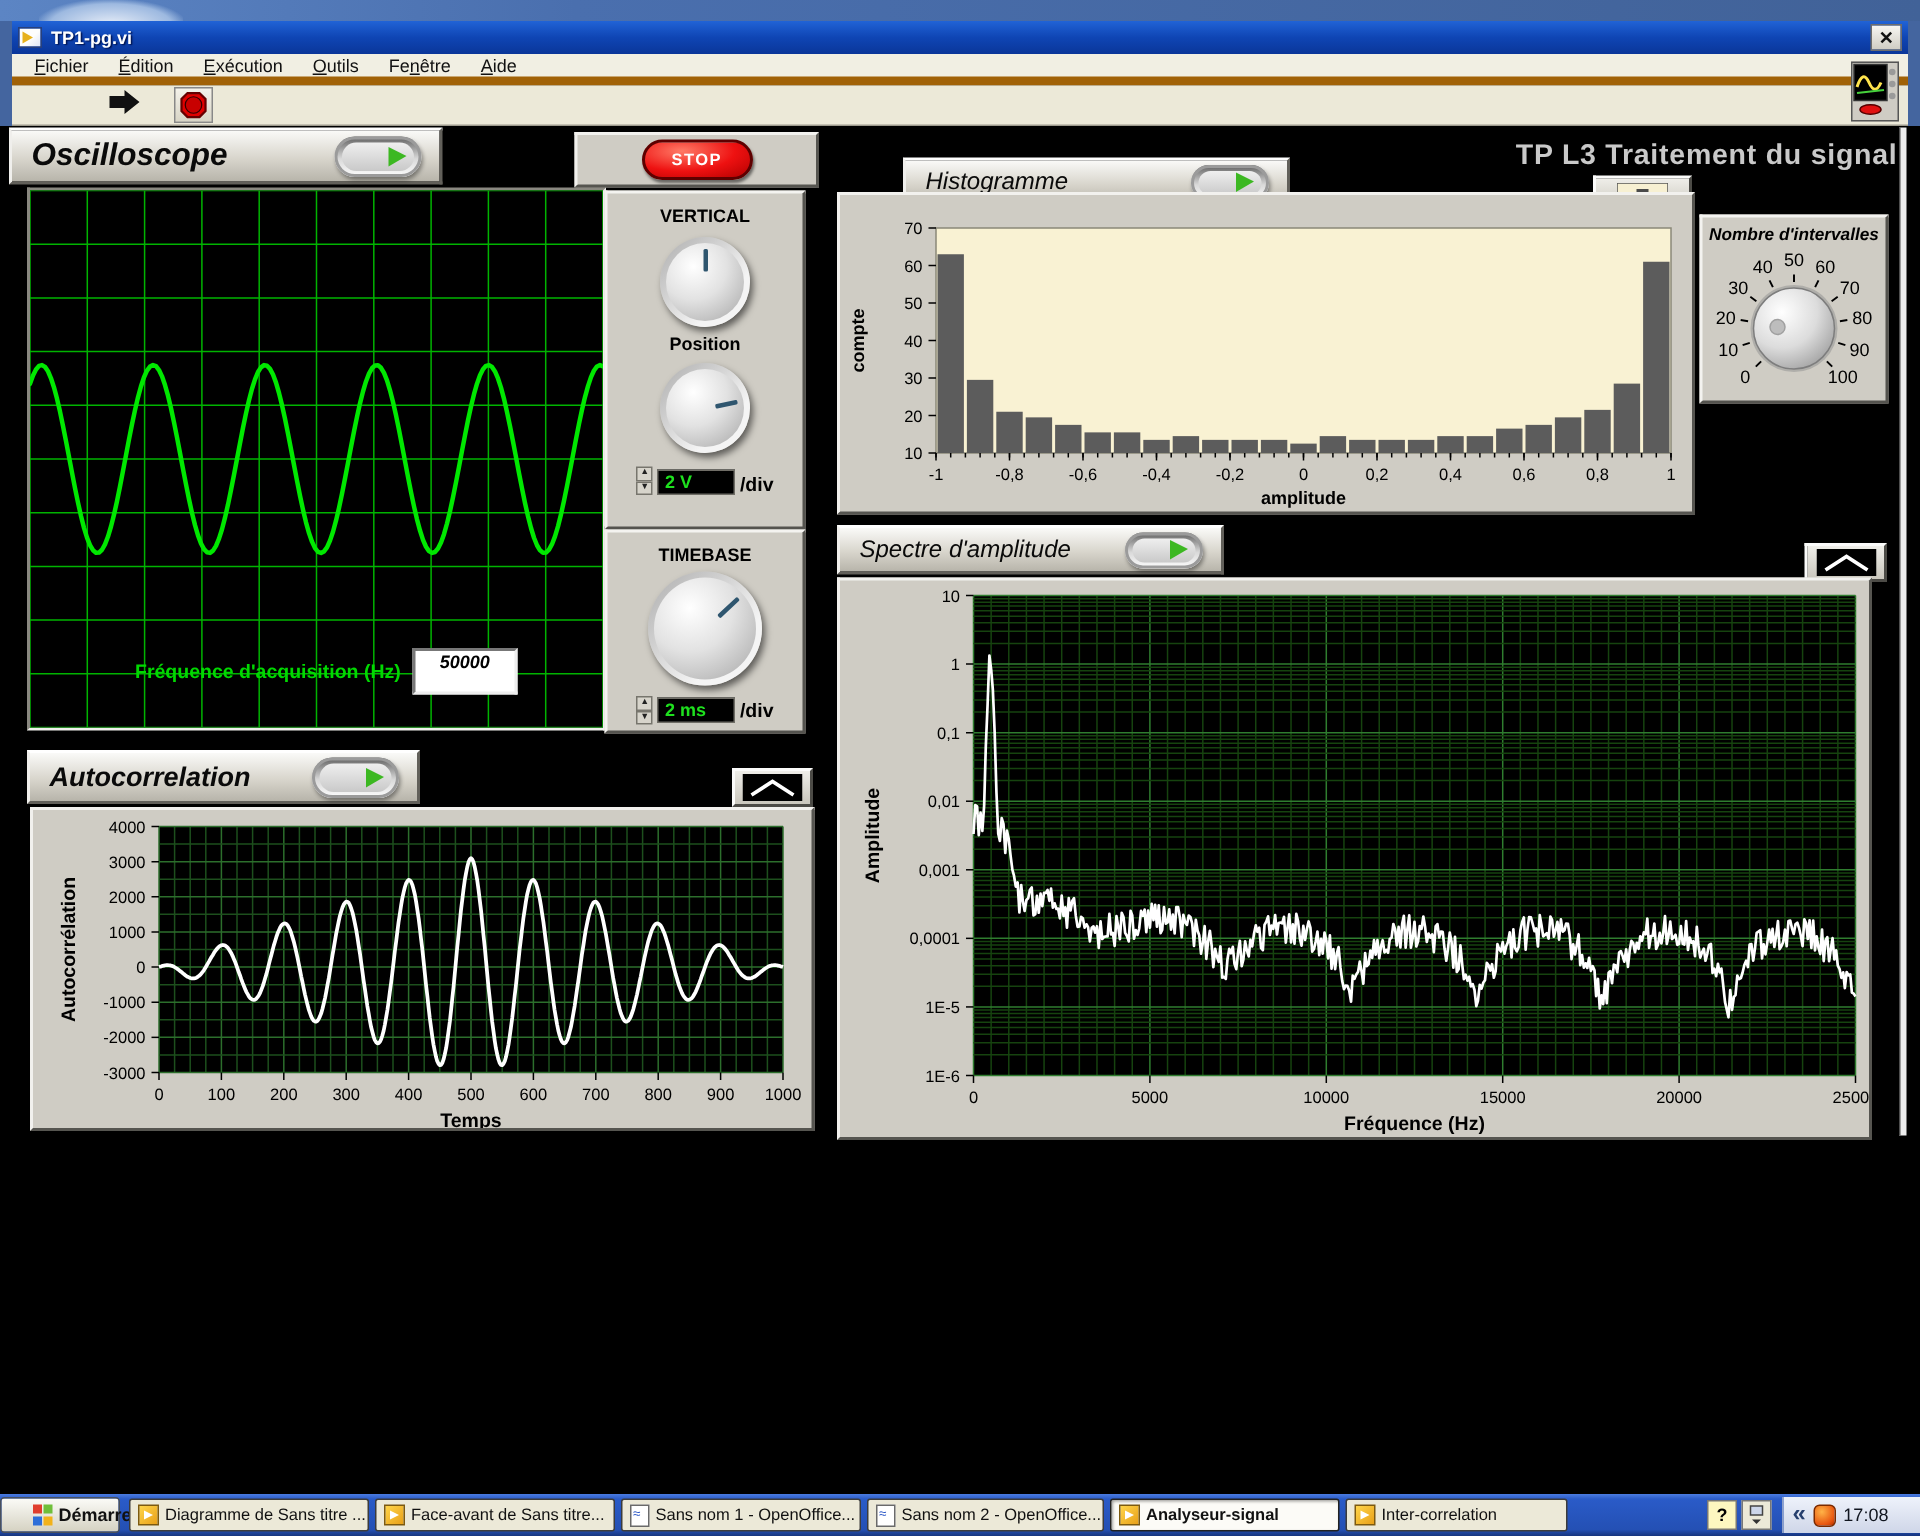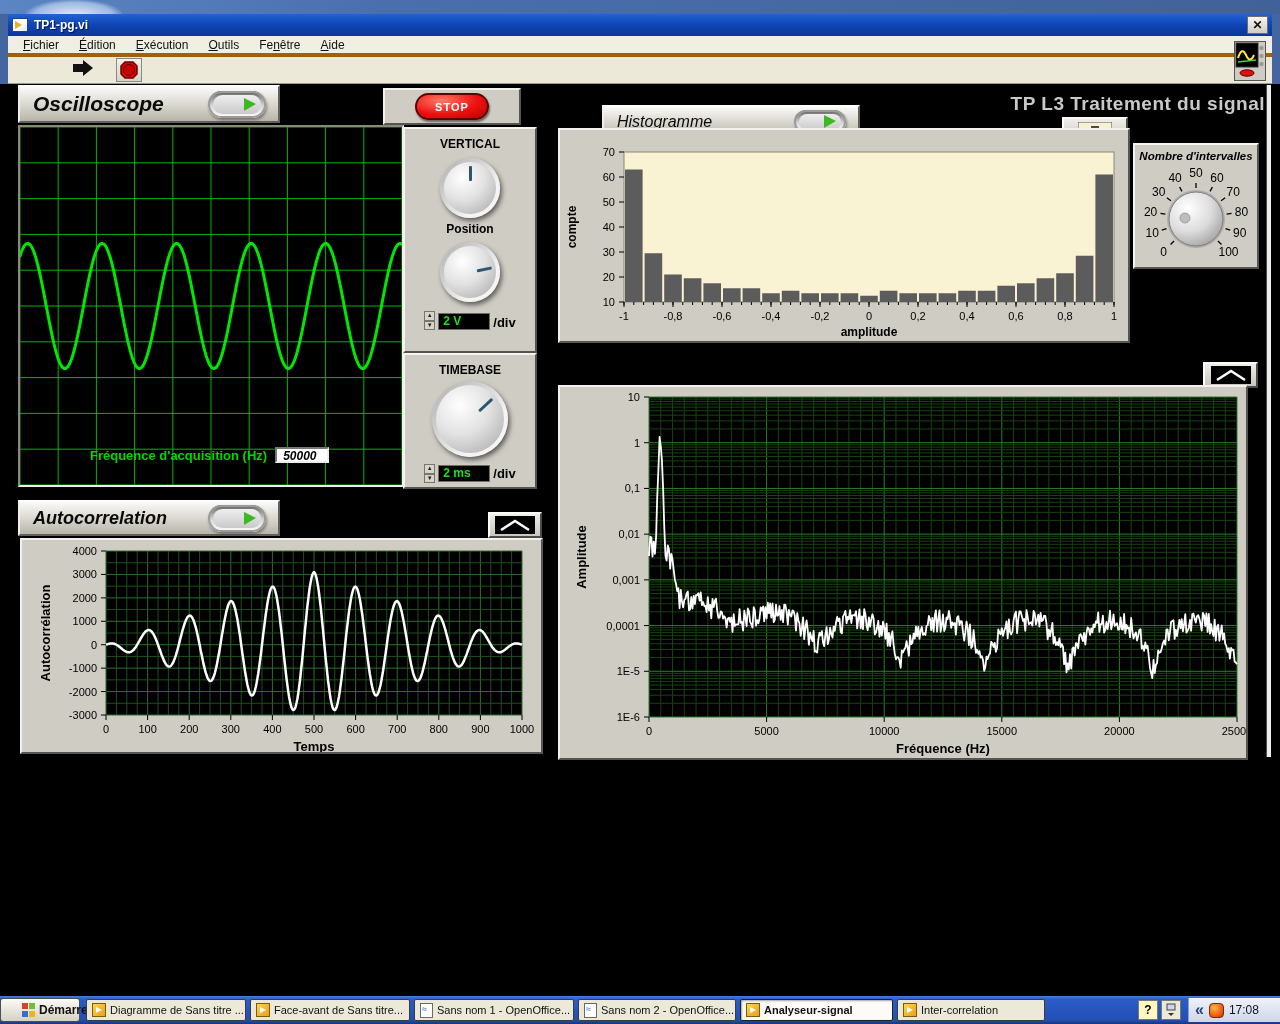--- a/index.html
+++ b/index.html
@@ -19,21 +19,21 @@
   .titlebar .ttl { color:#fff; font-weight:bold; font-size:12px; margin-left:6px;
     text-shadow:1px 1px 1px #00134d; }
   .vi-doc-icon { width:16px; height:14px; background:linear-gradient(135deg,#fdfdfd 55%,#dfe6f5);
     border:1px solid #28407c; position:relative; }
   .vi-doc-icon:before { content:""; position:absolute; left:2px; top:2px; width:0; height:0;
     border-left:7px solid #e7b11d; border-top:4px solid transparent; border-bottom:4px solid transparent; }
   .closebtn { position:absolute; right:4px; top:2px; width:21px; height:18px;
     background:linear-gradient(#f7f6f2,#cfccc3); border:1px solid #6d6d6d;
     font-size:12px; font-weight:bold; text-align:center; line-height:16px; color:#111; }
   .menubar { position:absolute; left:8px; top:36px; width:1264px; height:21px;
-    background:#f1efe3; border-bottom:4px solid #a16207; display:flex; align-items:center;
+    background:#f1efe3; border-bottom:6px solid #a16207; display:flex; align-items:center;
     padding-left:6px; gap:2px; }
   .menu-item { font-size:12px; color:#111; padding:2px 9px; }
   .menu-item .u { text-decoration:underline; }
   .toolbar { position:absolute; left:8px; top:57px; width:1264px; height:27px;
     background:#ece9d8; border-bottom:1px solid #9d9a8d; }
   .tool-run { position:absolute; left:62px; top:2px; width:26px; height:22px;
     background:#ece9d8; border:1px solid #ece9d8; }
   .tool-stop { position:absolute; left:108px; top:1px; width:26px; height:24px;
     background:linear-gradient(#f4f2ea,#d8d5c6); border:1px solid #888; }
   .vi-icon-box { position:absolute; right:6px; top:-16px; width:32px; height:40px;
@@ -56,33 +56,33 @@
     border-left:12px solid #3cb822; border-top:6px solid transparent; border-bottom:7px solid transparent; }
   .gray-panel { position:absolute; background:#cfccc4;
     border-top:2px solid #f2f1ee; border-left:2px solid #f2f1ee;
     border-right:2px solid #565550; border-bottom:2px solid #565550; }
   .legend-btn { position:absolute; background:linear-gradient(#efeee9,#c9c6bc);
     border-top:2px solid #fbfbfa; border-left:2px solid #fbfbfa;
     border-right:2px solid #4c4b46; border-bottom:2px solid #4c4b46;
     display:flex; align-items:center; justify-content:center; }
 
   
-  #stop-panel { left:383px; top:88px; width:138px; height:37px; display:flex;
+  #stop-panel { left:383px; top:88px; width:163px; height:37px; display:flex;
     align-items:center; justify-content:center; }
   #stop-btn { width:74px; height:27px; border-radius:14px;
     background:radial-gradient(ellipse at 35% 25%, #ff7a66, #ee1111 55%, #b30000);
     border:2px solid #5e0000; color:#fff; font-weight:bold; font-size:11px;
     display:flex; align-items:center; justify-content:center; letter-spacing:1px;
     box-shadow:1px 2px 2px rgba(0,0,0,.5); }
   #scope-wrap { position:absolute; left:18px; top:125px; width:386px; height:362px;
     border:2px solid #8a8880; border-right-color:#f0efec; border-bottom-color:#f0efec; }
   #scope-overlay { position:absolute; left:70px; bottom:22px; display:flex; align-items:center; gap:8px;justify-content:flex-end; }
   #scope-overlay .flabel { color:#00d800; font-weight:bold; font-size:13px; }
   .valbox { background:#fff; color:#000; font-style:italic; font-size:12px; font-weight:600;
-    border:2px solid; border-color:#777 #eee #eee #777; padding:0 6px; height:16px; line-height:15px; min-width:54px; }
+    border:2px solid; border-color:#777 #eee #eee #777; padding:0 16px; height:31px; line-height:15px; min-width:54px; }
   .side-panel { position:absolute; background:#cfccc4;
     border-top:2px solid #f4f3f0; border-left:2px solid #f4f3f0;
     border-right:2px solid #54534e; border-bottom:2px solid #54534e;
     display:flex; flex-direction:column; align-items:center; }
   .side-panel .ptitle { font-size:12px; font-weight:bold; color:#000; margin-top:8px; }
   .knob-outer { border-radius:50%; background:linear-gradient(135deg,#adadad,#f4f4f4 70%);
     padding:4px; box-shadow:2px 3px 5px rgba(0,0,0,.55); }
   .knob-inner { border-radius:50%; width:100%; height:100%; position:relative;
     background:radial-gradient(circle at 35% 30%, #ffffff, #e2e2e2 45%, #ababab 95%); }
   .ptr-rot { position:absolute; inset:0; }
@@ -176,21 +176,21 @@
         <path d="M3 16 Q7 4 11 13 T19 13" stroke="#ffe34d" stroke-width="2" fill="none"></path>
         <path d="M3 20 L21 18" stroke="#47d13c" stroke-width="1.5" fill="none"></path>
         <ellipse cx="12" cy="31" rx="7" ry="3.2" fill="#e01010" stroke="#500"></ellipse>
         <circle cx="26.5" cy="6" r="2.2" fill="#9a9a9a"></circle>
           <circle cx="26.5" cy="14" r="2.2" fill="#9a9a9a"></circle>
           <circle cx="26.5" cy="22" r="2.2" fill="#9a9a9a"></circle>
       </svg>
     </div>
   </div>
 
-  <div class="lvheader" style="left:18px; top:85px; width:262px; height:38px;">
+  <div class="lvheader" style="left:6px; top:85px; width:289px; height:38px;">
     <span class="hdr-big">Oscilloscope</span>
     <div class="toggle">
         <div class="inner"></div>
         <div class="tri"></div>
       </div>
   </div>
 
   <div class="gray-panel" id="stop-panel">
     <div id="stop-btn">STOP</div>
   </div>
@@ -558,20 +558,27 @@
         <line x1="458.40000000000003" y1="175" x2="458.40000000000003" y2="180" stroke="#000"></line>
         <text x="458.40000000000003" y="193" fill="#000" font-size="11" text-anchor="middle" font-weight="normal" font-style="normal">900</text>
         <line x1="500" y1="175" x2="500" y2="180" stroke="#000"></line>
         <text x="500" y="193" fill="#000" font-size="11" text-anchor="middle" font-weight="normal" font-style="normal">1000</text>
         <path d="M84.0,104.7L84.8,104.4L85.7,104.2L86.5,103.9L87.3,103.7L88.2,103.5L89.0,103.4L89.8,103.4L90.7,103.5L91.5,103.6L92.3,103.8L93.2,104.1L94.0,104.5L94.8,105.0L95.6,105.5L96.5,106.1L97.3,106.7L98.1,107.4L99.0,108.0L99.8,108.7L100.6,109.4L101.5,110.1L102.3,110.7L103.1,111.2L104.0,111.6L104.8,112.0L105.6,112.2L106.5,112.3L107.3,112.3L108.1,112.1L109.0,111.8L109.8,111.3L110.6,110.6L111.5,109.9L112.3,108.9L113.1,107.9L114.0,106.7L114.8,105.4L115.6,104.0L116.4,102.6L117.3,101.1L118.1,99.6L118.9,98.2L119.8,96.8L120.6,95.4L121.4,94.1L122.3,93.0L123.1,92.0L123.9,91.2L124.8,90.6L125.6,90.2L126.4,90.0L127.3,90.1L128.1,90.4L128.9,91.0L129.8,91.8L130.6,92.9L131.4,94.2L132.3,95.7L133.1,97.4L133.9,99.3L134.8,101.4L135.6,103.6L136.4,105.9L137.2,108.2L138.1,110.5L138.9,112.9L139.7,115.1L140.6,117.3L141.4,119.3L142.2,121.2L143.1,122.8L143.9,124.2L144.7,125.3L145.6,126.0L146.4,126.5L147.2,126.6L148.1,126.4L148.9,125.8L149.7,124.8L150.6,123.5L151.4,121.9L152.2,119.9L153.1,117.6L153.9,115.1L154.7,112.3L155.6,109.4L156.4,106.3L157.2,103.1L158.0,99.9L158.9,96.6L159.7,93.5L160.5,90.4L161.4,87.5L162.2,84.8L163.0,82.4L163.9,80.3L164.7,78.5L165.5,77.1L166.4,76.2L167.2,75.7L168.0,75.6L168.9,76.0L169.7,76.9L170.5,78.2L171.4,80.0L172.2,82.3L173.0,84.9L173.9,87.9L174.7,91.2L175.5,94.8L176.4,98.7L177.2,102.7L178.0,106.8L178.8,110.9L179.7,115.0L180.5,119.1L181.3,122.9L182.2,126.6L183.0,129.9L183.8,132.9L184.7,135.5L185.5,137.7L186.3,139.3L187.2,140.5L188.0,141.0L188.8,141.0L189.7,140.5L190.5,139.3L191.3,137.6L192.2,135.3L193.0,132.5L193.8,129.2L194.7,125.4L195.5,121.3L196.3,116.8L197.2,112.1L198.0,107.2L198.8,102.2L199.6,97.1L200.5,92.1L201.3,87.3L202.1,82.6L203.0,78.2L203.8,74.2L204.6,70.6L205.5,67.5L206.3,65.0L207.1,63.1L208.0,61.8L208.8,61.1L209.6,61.2L210.5,61.9L211.3,63.4L212.1,65.5L213.0,68.3L213.8,71.7L214.6,75.6L215.5,80.1L216.3,85.0L217.1,90.4L218.0,95.9L218.8,101.8L219.6,107.7L220.4,113.6L221.3,119.5L222.1,125.2L222.9,130.7L223.8,135.8L224.6,140.5L225.4,144.7L226.3,148.2L227.1,151.2L227.9,153.4L228.8,154.9L229.6,155.6L230.4,155.4L231.3,154.5L232.1,152.8L232.9,150.3L233.8,147.0L234.6,143.0L235.4,138.4L236.3,133.2L237.1,127.5L237.9,121.3L238.8,114.8L239.6,108.1L240.4,101.3L241.2,94.4L242.1,87.7L242.9,81.1L243.7,74.8L244.6,69.0L245.4,63.6L246.2,58.9L247.1,54.8L247.9,51.5L248.7,49.0L249.6,47.4L250.4,46.6L251.2,46.8L252.1,47.9L252.9,49.9L253.7,52.8L254.6,56.5L255.4,61.1L256.2,66.4L257.1,72.3L257.9,78.9L258.7,85.9L259.6,93.2L260.4,100.8L261.2,108.6L262.0,116.4L262.9,124.0L263.7,131.4L264.5,138.5L265.4,145.1L266.2,151.1L267.0,156.4L267.9,161.0L268.7,164.7L269.5,167.5L270.4,169.3L271.2,170.1L272.0,169.9L272.9,168.6L273.7,166.3L274.5,163.0L275.4,158.8L276.2,153.6L277.0,147.7L277.9,141.0L278.7,133.7L279.5,125.8L280.4,117.6L281.2,109.0L282.0,100.4L282.8,91.7L283.7,83.2L284.5,74.9L285.3,67.0L286.2,59.7L287.0,53.0L287.8,47.1L288.7,42.1L289.5,38.0L290.3,34.9L291.2,32.9L292.0,32.1L292.8,32.9L293.7,34.9L294.5,38.0L295.3,42.1L296.2,47.1L297.0,53.0L297.8,59.7L298.7,67.0L299.5,74.9L300.3,83.2L301.2,91.7L302.0,100.4L302.8,109.0L303.6,117.6L304.5,125.8L305.3,133.7L306.1,141.0L307.0,147.7L307.8,153.6L308.6,158.8L309.5,163.0L310.3,166.3L311.1,168.6L312.0,169.9L312.8,170.1L313.6,169.3L314.5,167.5L315.3,164.7L316.1,161.0L317.0,156.4L317.8,151.1L318.6,145.1L319.5,138.5L320.3,131.4L321.1,124.0L322.0,116.4L322.8,108.6L323.6,100.8L324.4,93.2L325.3,85.9L326.1,78.9L326.9,72.3L327.8,66.4L328.6,61.1L329.4,56.5L330.3,52.8L331.1,49.9L331.9,47.9L332.8,46.8L333.6,46.6L334.4,47.4L335.3,49.0L336.1,51.5L336.9,54.8L337.8,58.9L338.6,63.6L339.4,69.0L340.3,74.8L341.1,81.1L341.9,87.7L342.8,94.4L343.6,101.3L344.4,108.1L345.2,114.8L346.1,121.3L346.9,127.5L347.7,133.2L348.6,138.4L349.4,143.0L350.2,147.0L351.1,150.3L351.9,152.8L352.7,154.5L353.6,155.4L354.4,155.6L355.2,154.9L356.1,153.4L356.9,151.2L357.7,148.2L358.6,144.7L359.4,140.5L360.2,135.8L361.1,130.7L361.9,125.2L362.7,119.5L363.6,113.6L364.4,107.7L365.2,101.8L366.0,95.9L366.9,90.4L367.7,85.0L368.5,80.1L369.4,75.6L370.2,71.7L371.0,68.3L371.9,65.5L372.7,63.4L373.5,61.9L374.4,61.2L375.2,61.1L376.0,61.8L376.9,63.1L377.7,65.0L378.5,67.5L379.4,70.6L380.2,74.2L381.0,78.2L381.9,82.6L382.7,87.3L383.5,92.1L384.4,97.1L385.2,102.2L386.0,107.2L386.8,112.1L387.7,116.8L388.5,121.3L389.3,125.4L390.2,129.2L391.0,132.5L391.8,135.3L392.7,137.6L393.5,139.3L394.3,140.5L395.2,141.0L396.0,141.0L396.8,140.5L397.7,139.3L398.5,137.7L399.3,135.5L400.2,132.9L401.0,129.9L401.8,126.6L402.7,122.9L403.5,119.1L404.3,115.0L405.2,110.9L406.0,106.8L406.8,102.7L407.6,98.7L408.5,94.8L409.3,91.2L410.1,87.9L411.0,84.9L411.8,82.3L412.6,80.0L413.5,78.2L414.3,76.9L415.1,76.0L416.0,75.6L416.8,75.7L417.6,76.2L418.5,77.1L419.3,78.5L420.1,80.3L421.0,82.4L421.8,84.8L422.6,87.5L423.5,90.4L424.3,93.5L425.1,96.6L426.0,99.9L426.8,103.1L427.6,106.3L428.4,109.4L429.3,112.3L430.1,115.1L430.9,117.6L431.8,119.9L432.6,121.9L433.4,123.5L434.3,124.8L435.1,125.8L435.9,126.4L436.8,126.6L437.6,126.5L438.4,126.0L439.3,125.3L440.1,124.2L440.9,122.8L441.8,121.2L442.6,119.3L443.4,117.3L444.3,115.1L445.1,112.9L445.9,110.5L446.8,108.2L447.6,105.9L448.4,103.6L449.2,101.4L450.1,99.3L450.9,97.4L451.7,95.7L452.6,94.2L453.4,92.9L454.2,91.8L455.1,91.0L455.9,90.4L456.7,90.1L457.6,90.0L458.4,90.2L459.2,90.6L460.1,91.2L460.9,92.0L461.7,93.0L462.6,94.1L463.4,95.4L464.2,96.8L465.1,98.2L465.9,99.6L466.7,101.1L467.6,102.6L468.4,104.0L469.2,105.4L470.0,106.7L470.9,107.9L471.7,108.9L472.5,109.9L473.4,110.6L474.2,111.3L475.0,111.8L475.9,112.1L476.7,112.3L477.5,112.3L478.4,112.2L479.2,112.0L480.0,111.6L480.9,111.2L481.7,110.7L482.5,110.1L483.4,109.4L484.2,108.7L485.0,108.0L485.9,107.4L486.7,106.7L487.5,106.1L488.4,105.5L489.2,105.0L490.0,104.5L490.8,104.1L491.7,103.8L492.5,103.6L493.3,103.5L494.2,103.4L495.0,103.4L495.8,103.5L496.7,103.7L497.5,103.9L498.3,104.2L499.2,104.4L500.0,104.7" stroke="#ffffff" stroke-width="2.5" fill="none" stroke-linejoin="round"></path>
         <text x="292" y="211" fill="#000" font-size="13" text-anchor="middle" font-weight="bold" font-style="normal">Temps</text>
         <text x="28" y="93" fill="#000" font-size="13" text-anchor="middle" font-weight="bold" font-style="normal" transform="rotate(-90 28 93)">Autocorrélation</text>
       </svg>
   </div>
 
+  <div class="lvheader" style="left:558px; top:350px; width:258px; height:33px;">
+    <span class="hdr-sm">Spectre d'amplitude</span>
+    <div class="toggle" style="width:52px;height:24px">
+        <div class="inner"></div>
+        <div class="tri" style="top:5px"></div>
+      </div>
+  </div>
   <div class="legend-btn" style="left:1203px; top:362px; width:55px; height:26px;">
     <svg width="40" height="18" viewBox="0 0 40 18">
       <rect x="0" y="0" width="40" height="18" fill="#000"></rect>
       <polyline points="6,14 20,5 34,14" stroke="#fff" stroke-width="2.5" fill="none"></polyline>
     </svg>
   </div>
   <div class="gray-panel" style="left:558px; top:385px; width:690px; height:375px;">
     <svg id="sp-svg" width="686" height="371">
         <rect x="89" y="10" width="588" height="320" fill="#000000"></rect>
         <line x1="89" y1="10" x2="89" y2="330" stroke="#2f7d2f"></line>

